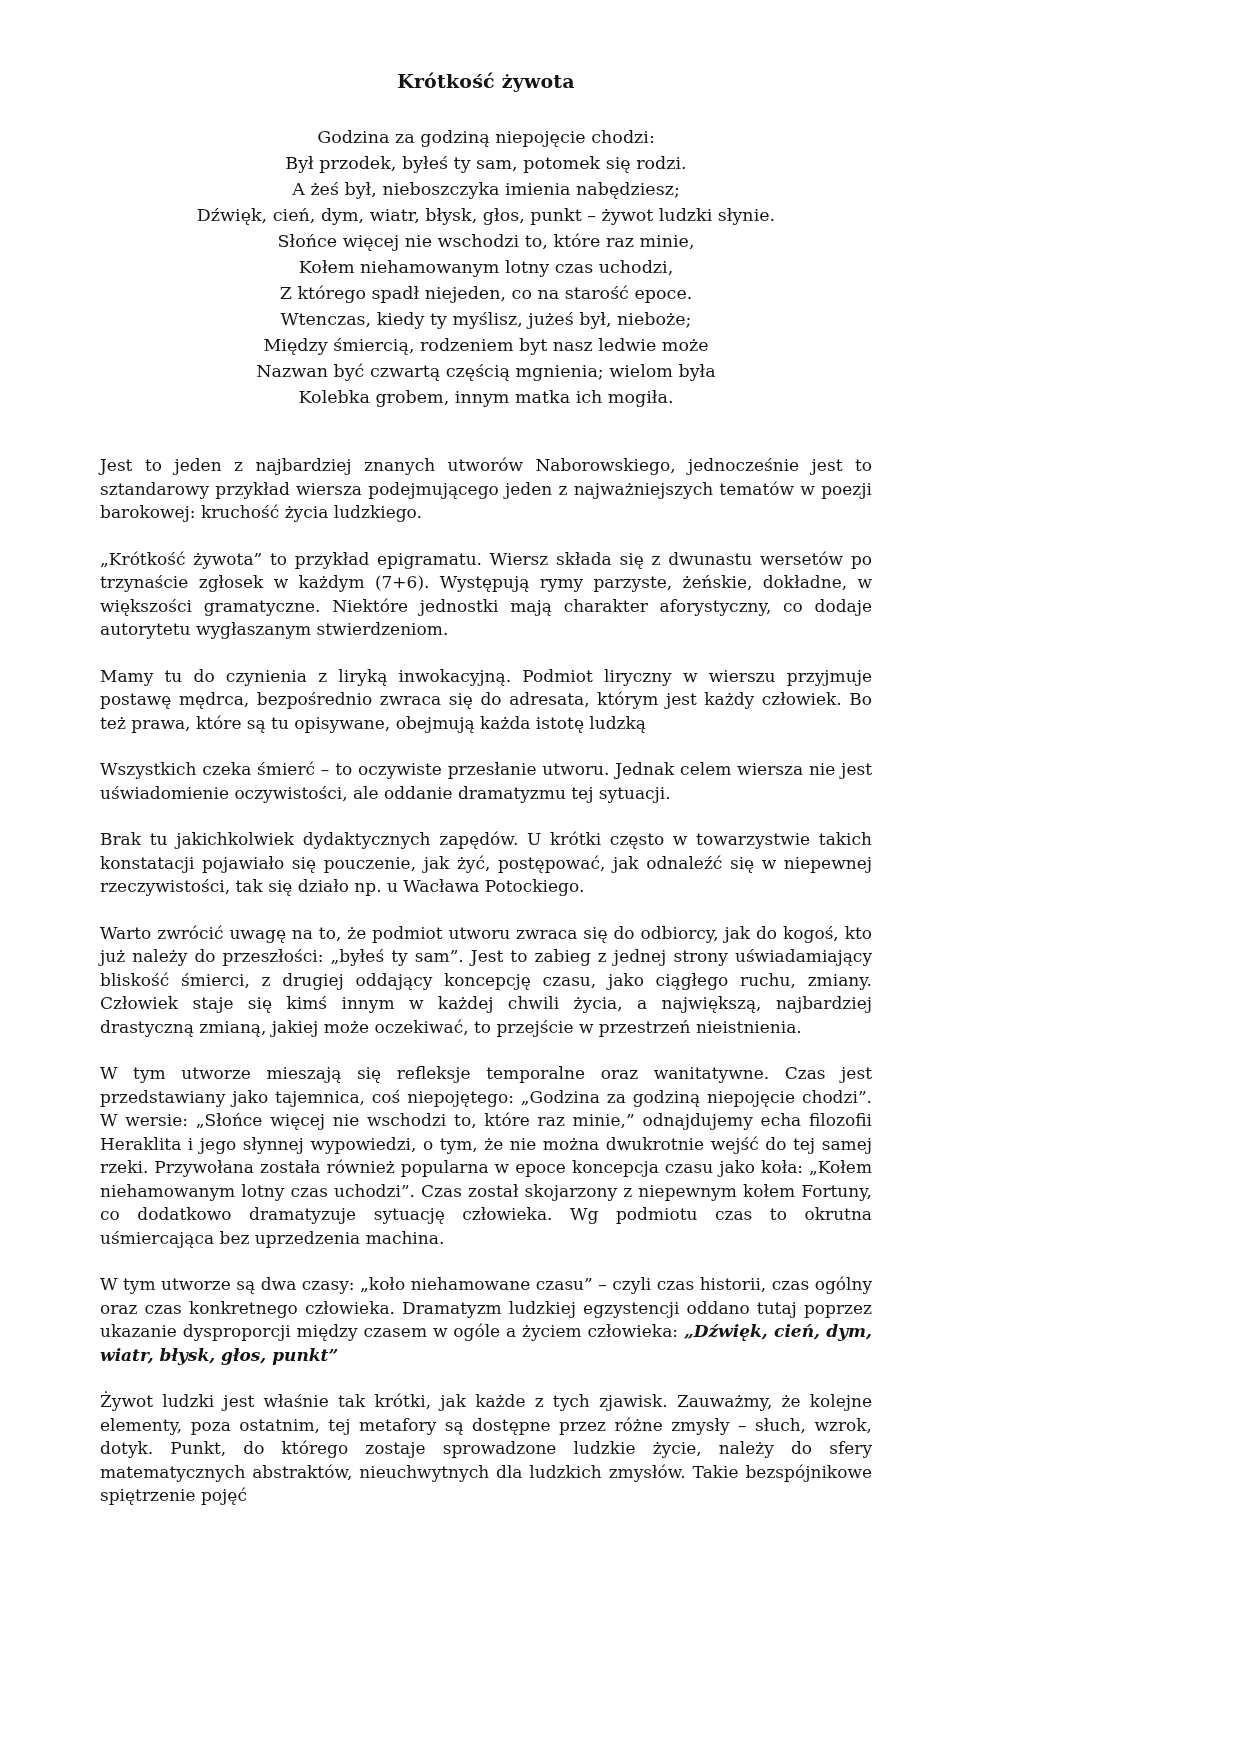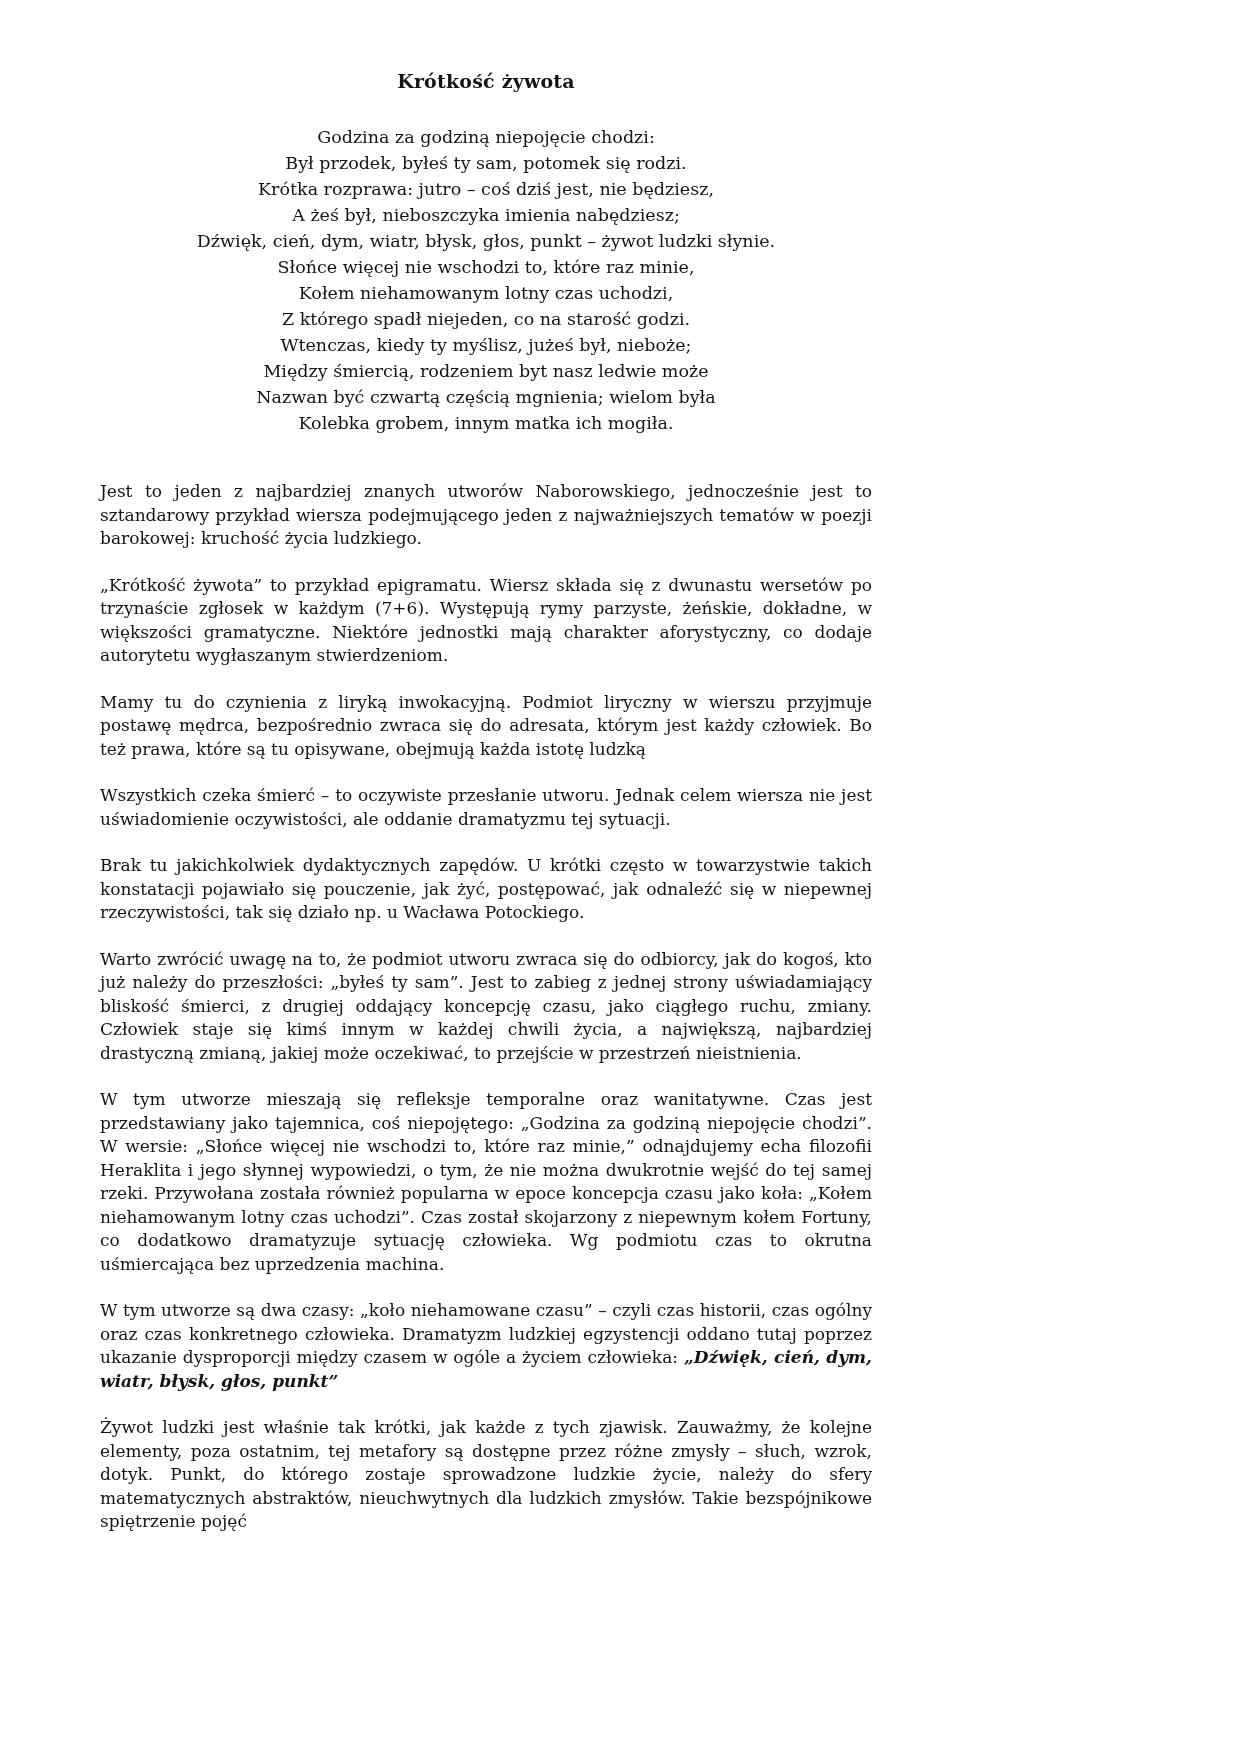--- a/index.html
+++ b/index.html
@@ -54,26 +54,25 @@
 <body>
 
 <div class="page">
   <div class="content">
 
     <h1 class="doc-title">Krótkość żywota</h1>
 
     <div class="poem">
       <div class="poem-line">Godzina za godziną niepojęcie chodzi:</div>
       <div class="poem-line">Był przodek, byłeś ty sam, potomek się rodzi.</div>
-      <div class="poem-line">Krótka rozprawa: jutro – coś dziś jest, nie będziesz,</div>
       <div class="poem-line">A żeś był, nieboszczyka imienia nabędziesz;</div>
       <div class="poem-line">Dźwięk, cień, dym, wiatr, błysk, głos, punkt – żywot ludzki słynie.</div>
       <div class="poem-line">Słońce więcej nie wschodzi to, które raz minie,</div>
       <div class="poem-line">Kołem niehamowanym lotny czas uchodzi,</div>
-      <div class="poem-line">Z którego spadł niejeden, co na starość godzi.</div>
+      <div class="poem-line">Z którego spadł niejeden, co na starość epoce.</div>
       <div class="poem-line">Wtenczas, kiedy ty myślisz, jużeś był, nieboże;</div>
       <div class="poem-line">Między śmiercią, rodzeniem byt nasz ledwie może</div>
       <div class="poem-line">Nazwan być czwartą częścią mgnienia; wielom była</div>
       <div class="poem-line">Kolebka grobem, innym matka ich mogiła.</div>
     </div>
 
     <div class="body-text">
       <p>Jest to jeden z najbardziej znanych utworów Naborowskiego, jednocześnie jest to sztandarowy przykład wiersza podejmującego jeden z najważniejszych tematów w poezji barokowej: kruchość życia ludzkiego.</p>
       <p>„Krótkość żywota” to przykład epigramatu. Wiersz składa się z dwunastu wersetów po trzynaście zgłosek w każdym (7+6). Występują rymy parzyste, żeńskie, dokładne, w większości gramatyczne. Niektóre jednostki mają charakter aforystyczny, co dodaje autorytetu wygłaszanym stwierdzeniom.</p>
       <p>Mamy tu do czynienia z liryką inwokacyjną. Podmiot liryczny w wierszu przyjmuje postawę mędrca, bezpośrednio zwraca się do adresata, którym jest każdy człowiek. Bo też prawa, które są tu opisywane, obejmują każda istotę ludzką</p>

